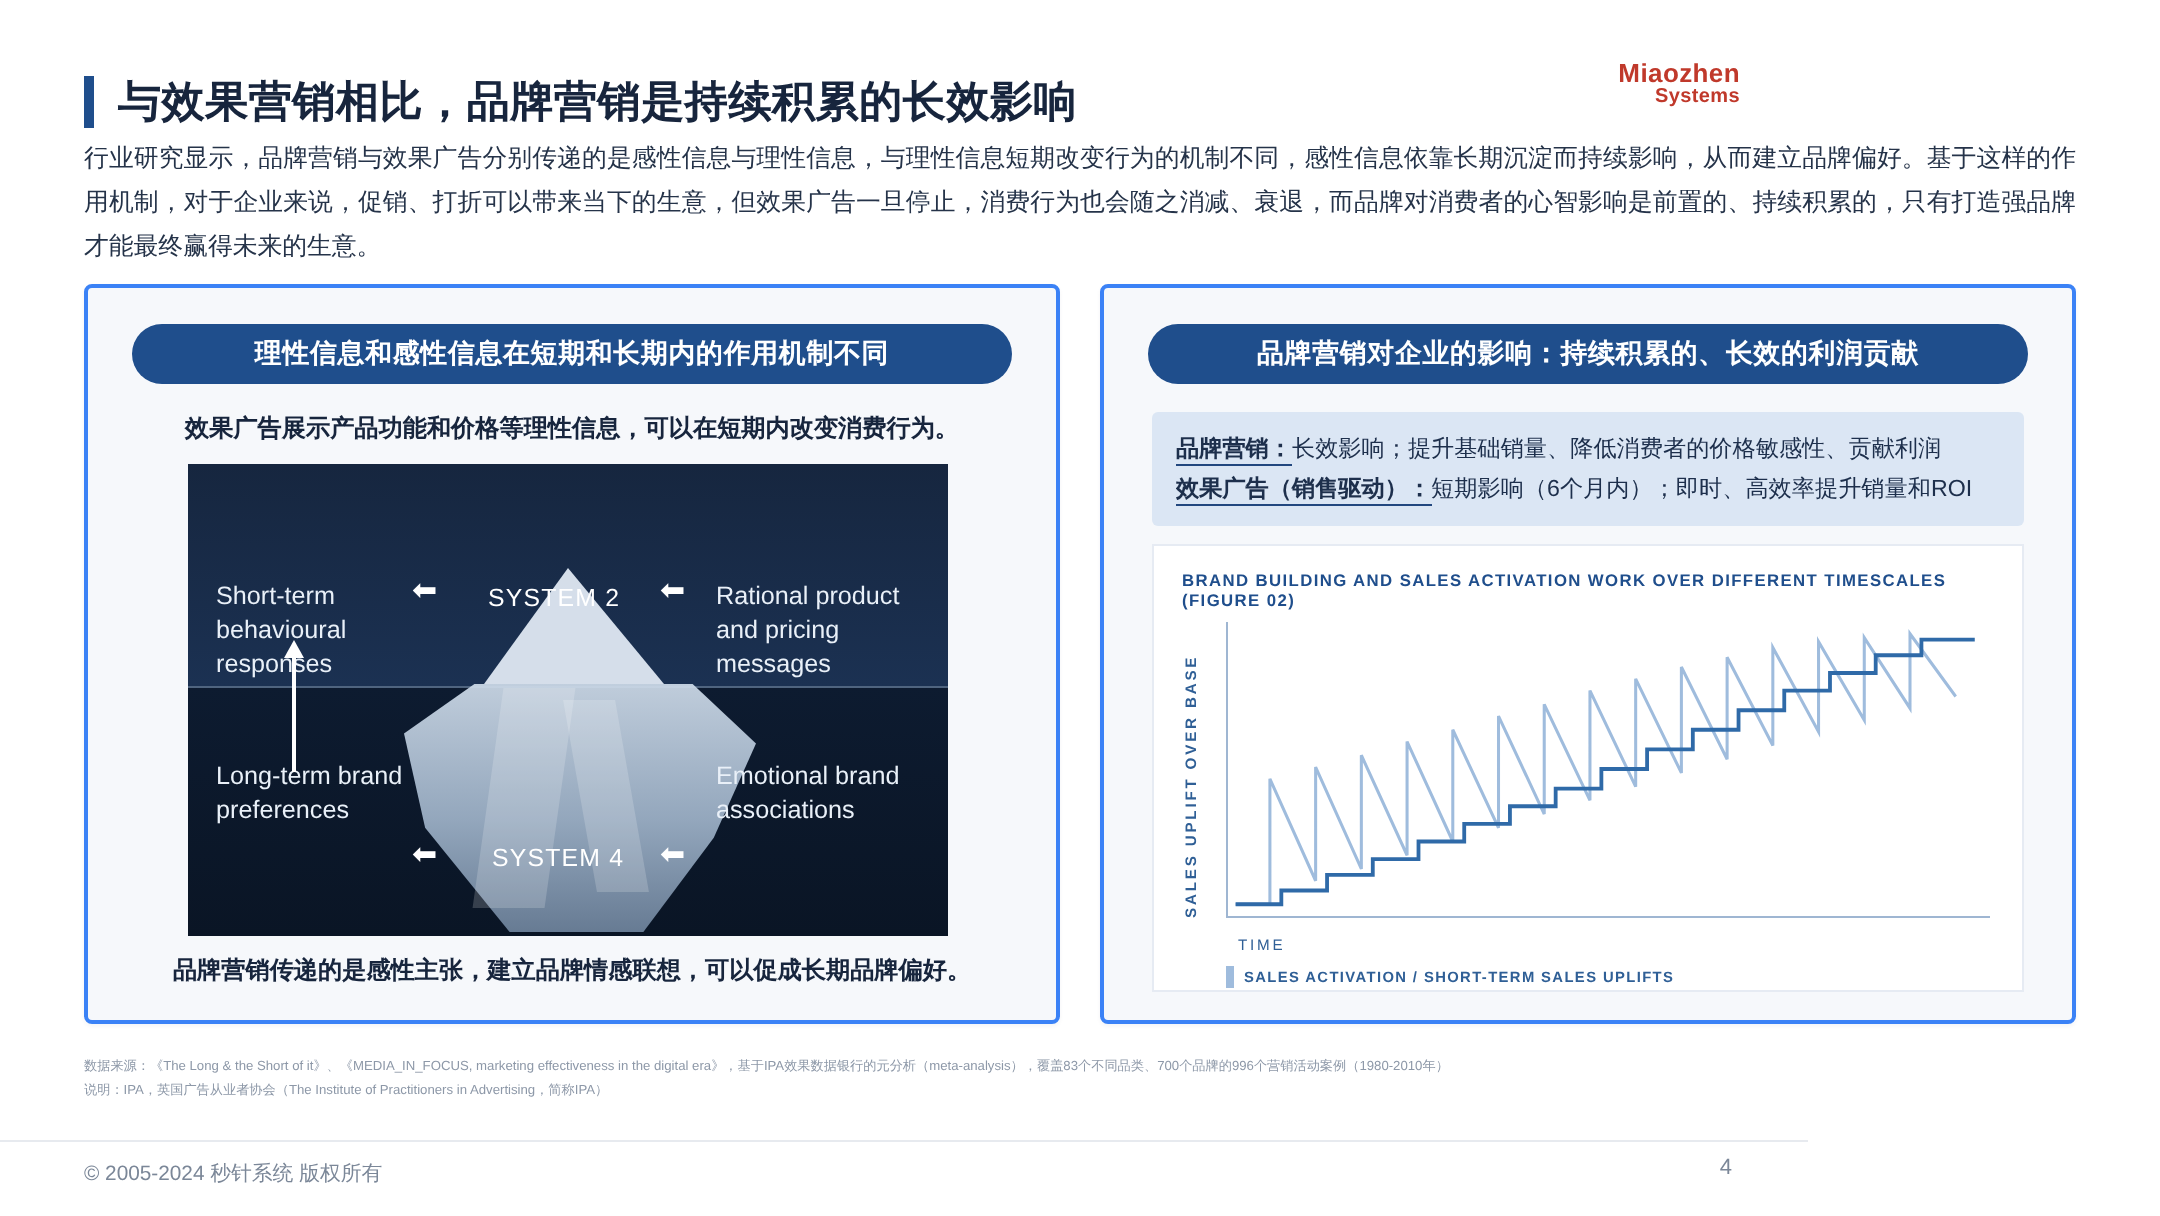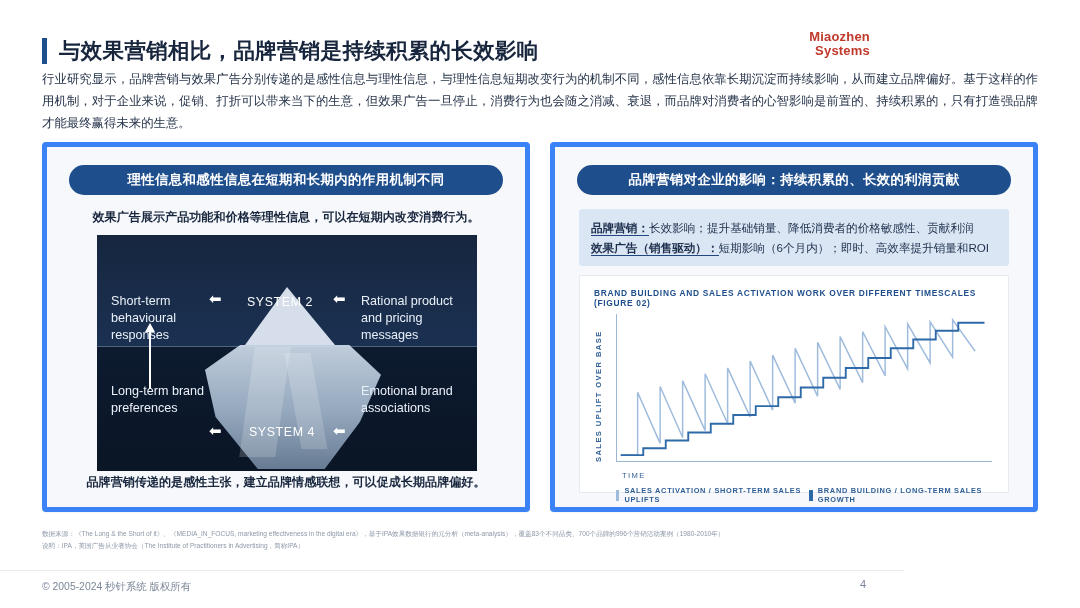--- a/index.html
+++ b/index.html
@@ -50,21 +50,21 @@
     text-align: right;
     line-height: 1.05;
   }
   .brand-line1 {
     font-size: 13px;
     color: #c0392b;
     font-weight: bold;
     letter-spacing: 0.2px;
   }
   .brand-line2 {
-    font-size: 13px;
+    font-size: 10px;
     color: #c0392b;
     font-weight: bold;
     letter-spacing: 0.2px;
   }
 
   .lede {
     position: absolute;
     left: 42px;
     top: 68px;
     width: 996px;
@@ -80,21 +80,21 @@
     left: 42px;
     top: 142px;
     width: 996px;
     height: 370px;
     display: flex;
     gap: 20px;
   }
   .panel {
     position: relative;
     background: #f6f8fb;
-    border: 5px solid #3b82f6;
+    border: 2px solid #3b82f6;
     border-radius: 4px;
     box-shadow: 0 1px 2px rgba(20,40,80,0.05);
     flex: 1 1 0;
     box-sizing: border-box;
   }
   .panel-header {
     position: absolute;
     top: 18px;
     left: 22px;
     right: 22px;
@@ -459,24 +459,20 @@
             </svg>
           </div>
           <div class="x-axis-label">TIME</div>
         </div>
 
         <div class="legend">
           <div class="legend-item">
             <span class="swatch sw-activation"></span>
             <span>SALES ACTIVATION / SHORT-TERM SALES UPLIFTS</span>
           </div>
-          <div class="legend-item">
-            <span class="swatch sw-building"></span>
-            <span>BRAND BUILDING / LONG-TERM SALES GROWTH</span>
-          </div>
         </div>
       </div>
     </div>
   </div>
 
   <div class="footnotes">
     <div>数据来源：《The Long &amp; the Short of it》、《MEDIA_IN_FOCUS, marketing effectiveness in the digital era》，基于IPA效果数据银行的元分析（meta-analysis），覆盖83个不同品类、700个品牌的996个营销活动案例（1980-2010年）</div>
     <div>说明：IPA，英国广告从业者协会（The Institute of Practitioners in Advertising，简称IPA）</div>
   </div>
 

